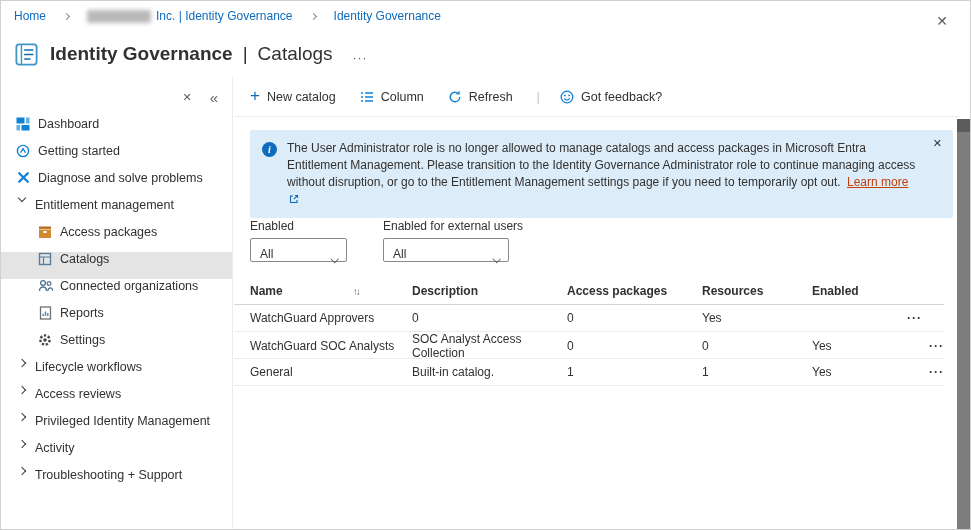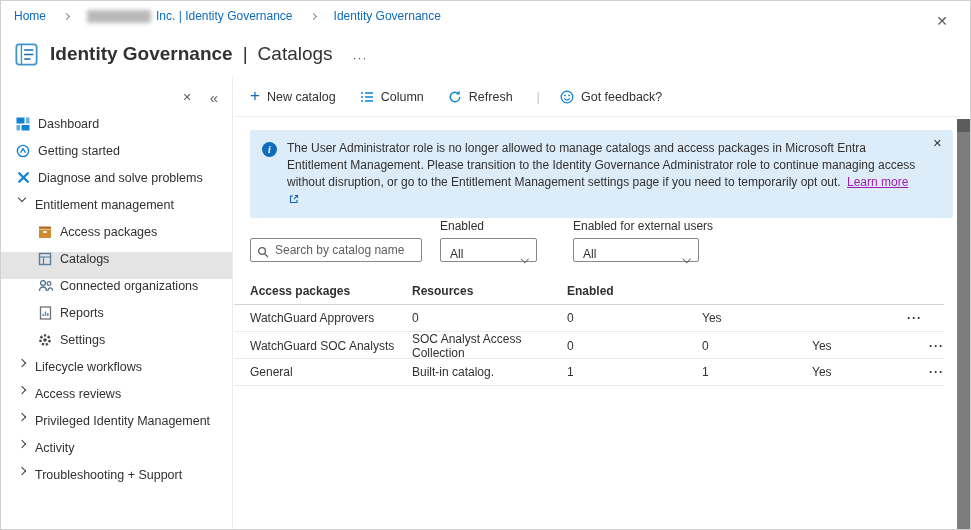--- a/index.html
+++ b/index.html
@@ -37,21 +37,21 @@
   
   .content { position:absolute; left:233px; top:76px; width:725px; bottom:0; background:#fff; }
   .toolbar { height:40px; display:flex; align-items:center; padding-left:16px; border-bottom:1px solid #eeecea; font-size:12.5px; }
   .tb-btn { display:flex; align-items:center; gap:7px; cursor:pointer; margin-right:24px; color:#323130; }
   .tb-plus { color:#0f6cbd; font-size:17px; font-weight:400; line-height:10px; margin-top:-2px; }
   .tb-divider { color:#c8c6c4; margin-right:20px; font-size:13px; }
   
   .banner { position:absolute; left:16px; right:6px; top:53px; background:#dcecf9; border-radius:2px; padding:10px 34px 10px 12px; display:flex; gap:10px; }
   .info-ic { width:15px; height:15px; border-radius:50%; background:#0f6cbd; color:#fff; font-size:10px; font-weight:700; font-style:italic; display:flex; align-items:center; justify-content:center; flex:none; margin-top:2px; font-family:"Liberation Serif", serif; }
   .banner-text { font-size:12px; line-height:17px; color:#323130; }
-  .banner-link { color:#a21caf; text-decoration:underline; margin-left:3px; cursor:pointer; }
+  .banner-link { color:#c2410c; text-decoration:underline; margin-left:3px; cursor:pointer; }
   .ext-ic { margin-left:2px; vertical-align:-1px; }
   .banner-close { position:absolute; right:11px; top:7px; font-size:11px; color:#323130; cursor:pointer; }
   
   .filters { position:absolute; top:142px; left:16px; display:flex; align-items:flex-end; }
   .searchbox { position:relative; width:172px; height:24px; border:1px solid #8a8886; border-radius:2px; margin-right:18px; display:flex; align-items:center; background:#fff; }
   .search-ic { position:absolute; left:6px; top:5px; }
   .searchbox input { border:none; outline:none; width:100%; height:100%; padding-left:24px; font-size:12px; font-family:inherit; color:#323130; background:transparent; }
   .searchbox input::placeholder { color:#605e5c; }
   .filter-group { display:flex; flex-direction:column; gap:5px; font-size:12px; }
   .fg1 { margin-right:36px; }
@@ -260,47 +260,43 @@
         <span>The User Administrator role is no longer allowed to manage catalogs and access packages in Microsoft Entra Entitlement Management. Please transition to the Identity Governance Administrator role to continue managing access without disruption, or go to the Entitlement Management settings page if you need to temporarily opt out.</span>
         <span class="banner-link">Learn more</span><svg class="ext-ic" width="10" height="10" viewBox="0 0 10 10">
             <path d="M4 2H1.5v6.5H8V6" fill="none" stroke="#1166bb" stroke-width="1.1"></path>
             <path d="M6 1.5h2.5V4M8.3 1.7L4.8 5.2" fill="none" stroke="#1166bb" stroke-width="1.1"></path>
           </svg>
       </div>
       <span class="banner-close">✕</span>
     </div>
 
     <div class="filters">
-      <div class="searchbox">
-        <span class="search-ic">
-          <svg width="12" height="12" viewBox="0 0 12 12">
-              <circle cx="5" cy="5" r="3.4" fill="none" stroke="#605e5c" stroke-width="1.3"></circle>
-              <path d="M7.6 7.6L11 11" stroke="#605e5c" stroke-width="1.3"></path>
-            </svg>
-        </span>
-        <input placeholder="Search by catalog name" style="">
-      </div>
       <div class="filter-group fg1">
         <span>Enabled</span>
         <div class="dropdown dd1">
           <span>All</span>
           <span class="dd-chev"></span>
         </div>
       </div>
       <div class="filter-group">
         <span>Enabled for external users</span>
         <div class="dropdown dd2">
           <span>All</span>
           <span class="dd-chev"></span>
         </div>
       </div>
     </div>
 
     <div class="table">
       <div class="thead">
+        <div class="th">
+          <span>Name</span>
+          <span class="sort">↑↓</span>
+        </div>
+        <div class="th">Description</div>
         <div class="th">Access packages</div>
         <div class="th">Resources</div>
         <div class="th">Enabled</div>
         <div class="th"></div>
       </div>
 
       <div class="trow">
         <div>WatchGuard Approvers</div>
         <div>0</div>
         <div>0</div>

